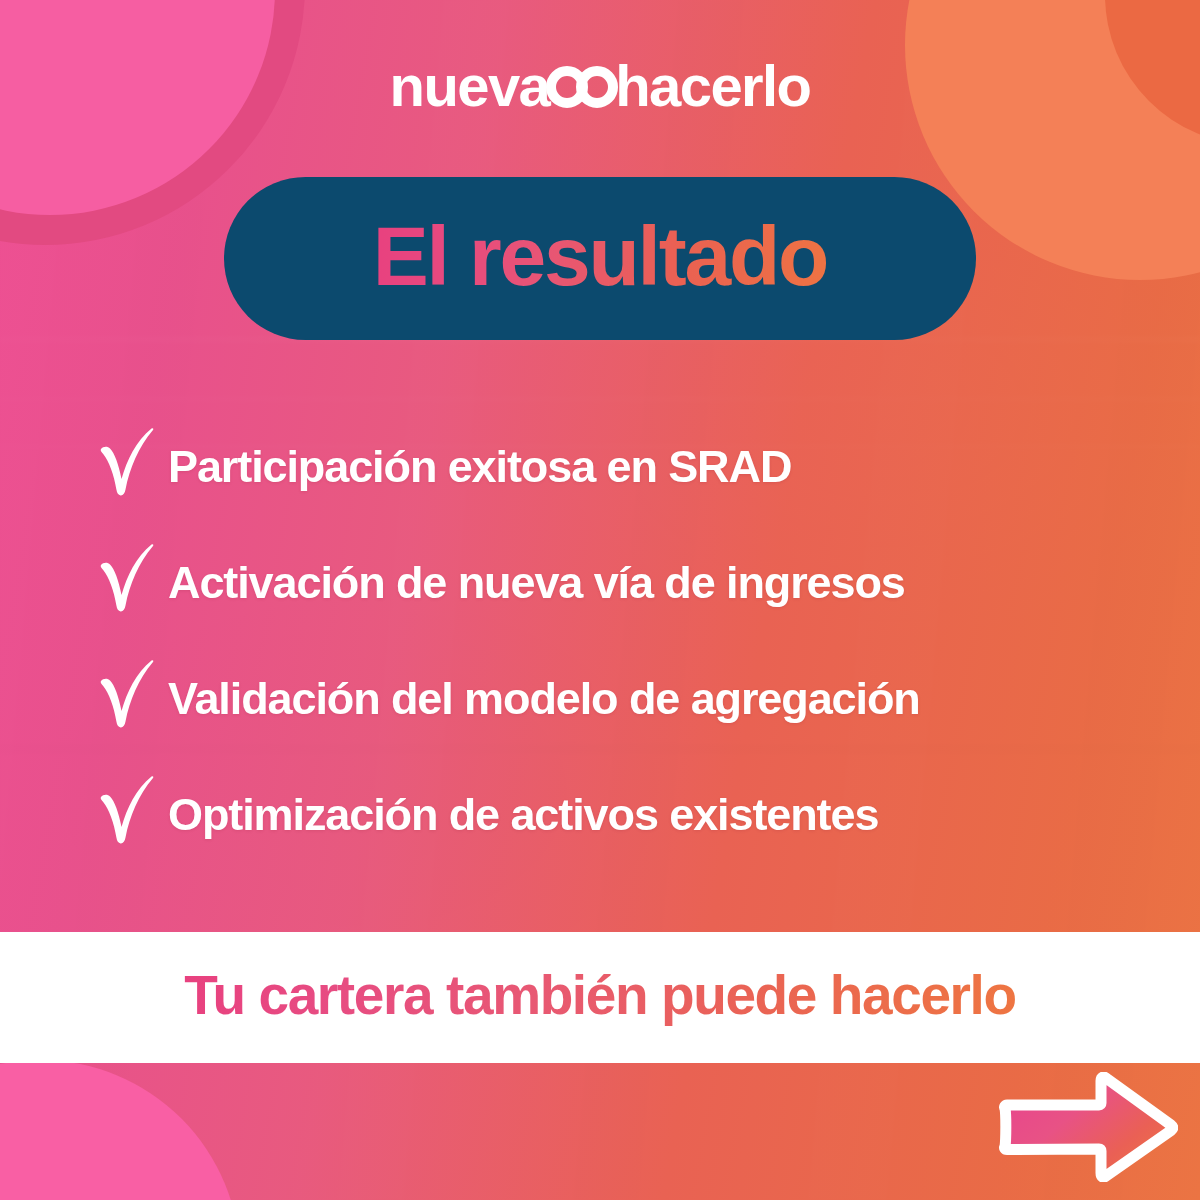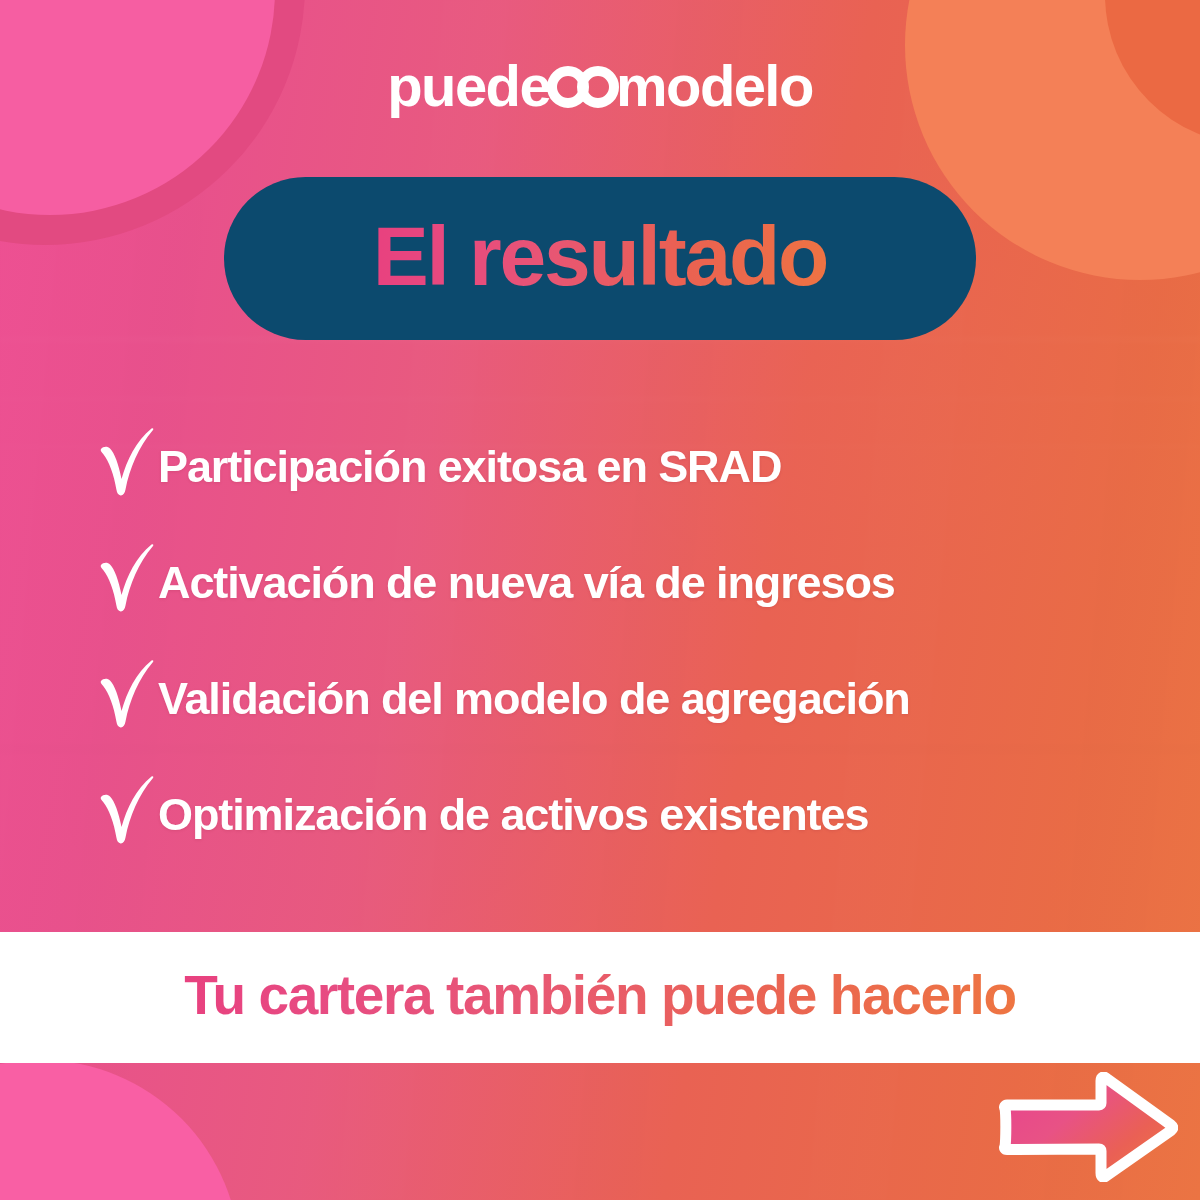--- a/index.html
+++ b/index.html
@@ -120,20 +120,21 @@
   
   .checklist{
     position:absolute;
     left:96px; top:408px;
     width:1050px;
   }
   .check-item{
     display:flex;
     align-items:center;
     height:116px;
+    gap:10px;
   }
   .check-icon{
     flex:0 0 auto;
     width:62px; height:72px;
     position:relative;
     margin-top:-6px;
   }
   .check-icon svg{ display:block; width:100%; height:100%; }
   .check-label{
     color:#fff;
@@ -184,21 +185,21 @@
   <div class="bg-photo"></div>
   <div class="bg-wash"></div>
 
   <div class="deco deco-tl-dark"></div>
   <div class="deco deco-tl"></div>
   <div class="deco deco-tr-light"></div>
   <div class="deco deco-tr-dark"></div>
   <div class="deco deco-bl"></div>
 
   <div class="logo">
-    <span class="lg-a">puede</span><span class="oo"><i></i><i></i></span><span class="lg-b">modelo</span>
+    <span class="lg-a">nueva</span><span class="oo"><i></i><i></i></span><span class="lg-b">hacerlo</span>
   </div>
 
   <div class="pill">
     <div class="pill-title">El resultado</div>
   </div>
 
   <div class="checklist">
 
     <div class="check-item">
       <span class="check-icon">

